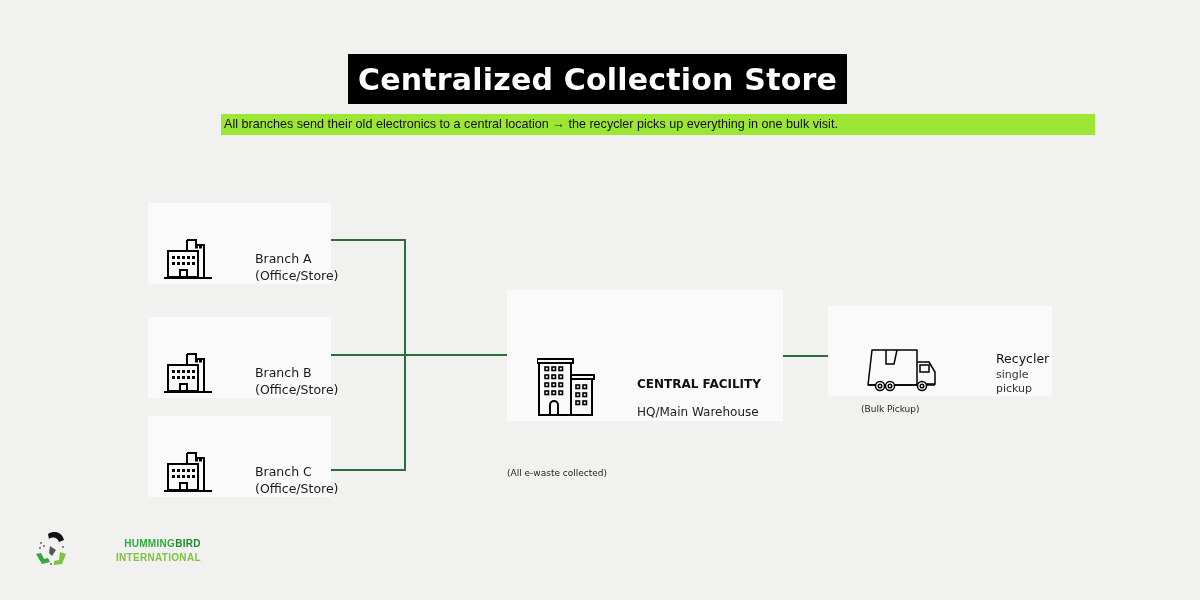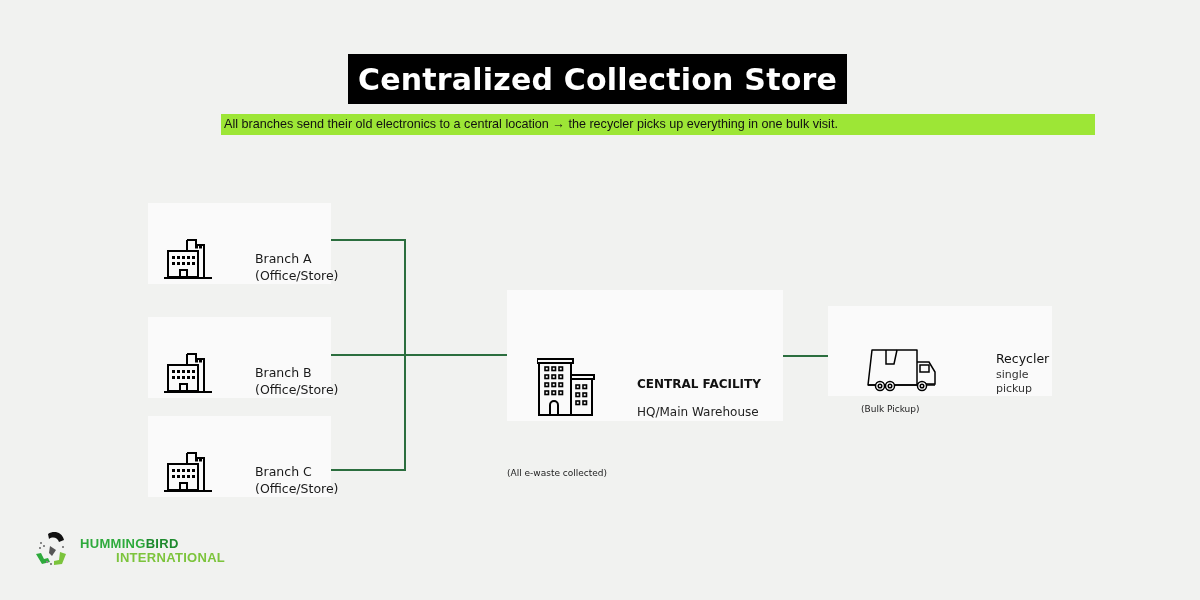--- a/index.html
+++ b/index.html
@@ -39,21 +39,21 @@
   .central .sub { font-size: 12px; line-height: 17px; color: #222; margin-top: 11px; }
   .recycler { left: 828px; top: 306px; width: 224px; height: 90px; padding-left: 38px; }
   .recycler .label { margin-left: 22px; }
   .recycler .name { font-weight: normal; font-size: 12.5px; line-height: 18px; }
   .recycler .sub { font-size: 11px; line-height: 14px; color: #333; }
   .note { position: absolute; font-size: 9px; color: #222; white-space: nowrap; }
   .note-central { left: 507px; top: 429px; margin-top: 39px; }
   .note-recycler { left: 828px; top: 404px; margin-left: 33px; }
   .line { position: absolute; background: #2b6e3e; }
   .logo { position: absolute; left: 32px; top: 528px; display: flex; align-items: center; }
-  .logo .txt { margin-left: 6px; font-weight: bold; font-size: 13px; line-height: 14px; letter-spacing: 0.3px; font-family: "Liberation Sans", sans-serif; }
+  .logo .txt { margin-left: 6px; font-weight: bold; font-size: 10px; line-height: 14px; letter-spacing: 0.3px; font-family: "Liberation Sans", sans-serif; text-align: right; }
   .logo .l1 { color: #2eaa3c; }
   .logo .l1 b { color: #1e8a2e; }
   .logo .l2 { color: #7cc43c; padding-left: 36px; }
 </style>
 </head>
 <body>
 
 <div class="title">Centralized Collection Store</div>
 <div class="subtitle">All branches send their old electronics to a central location → the recycler picks up everything in one bulk visit.</div>
 

